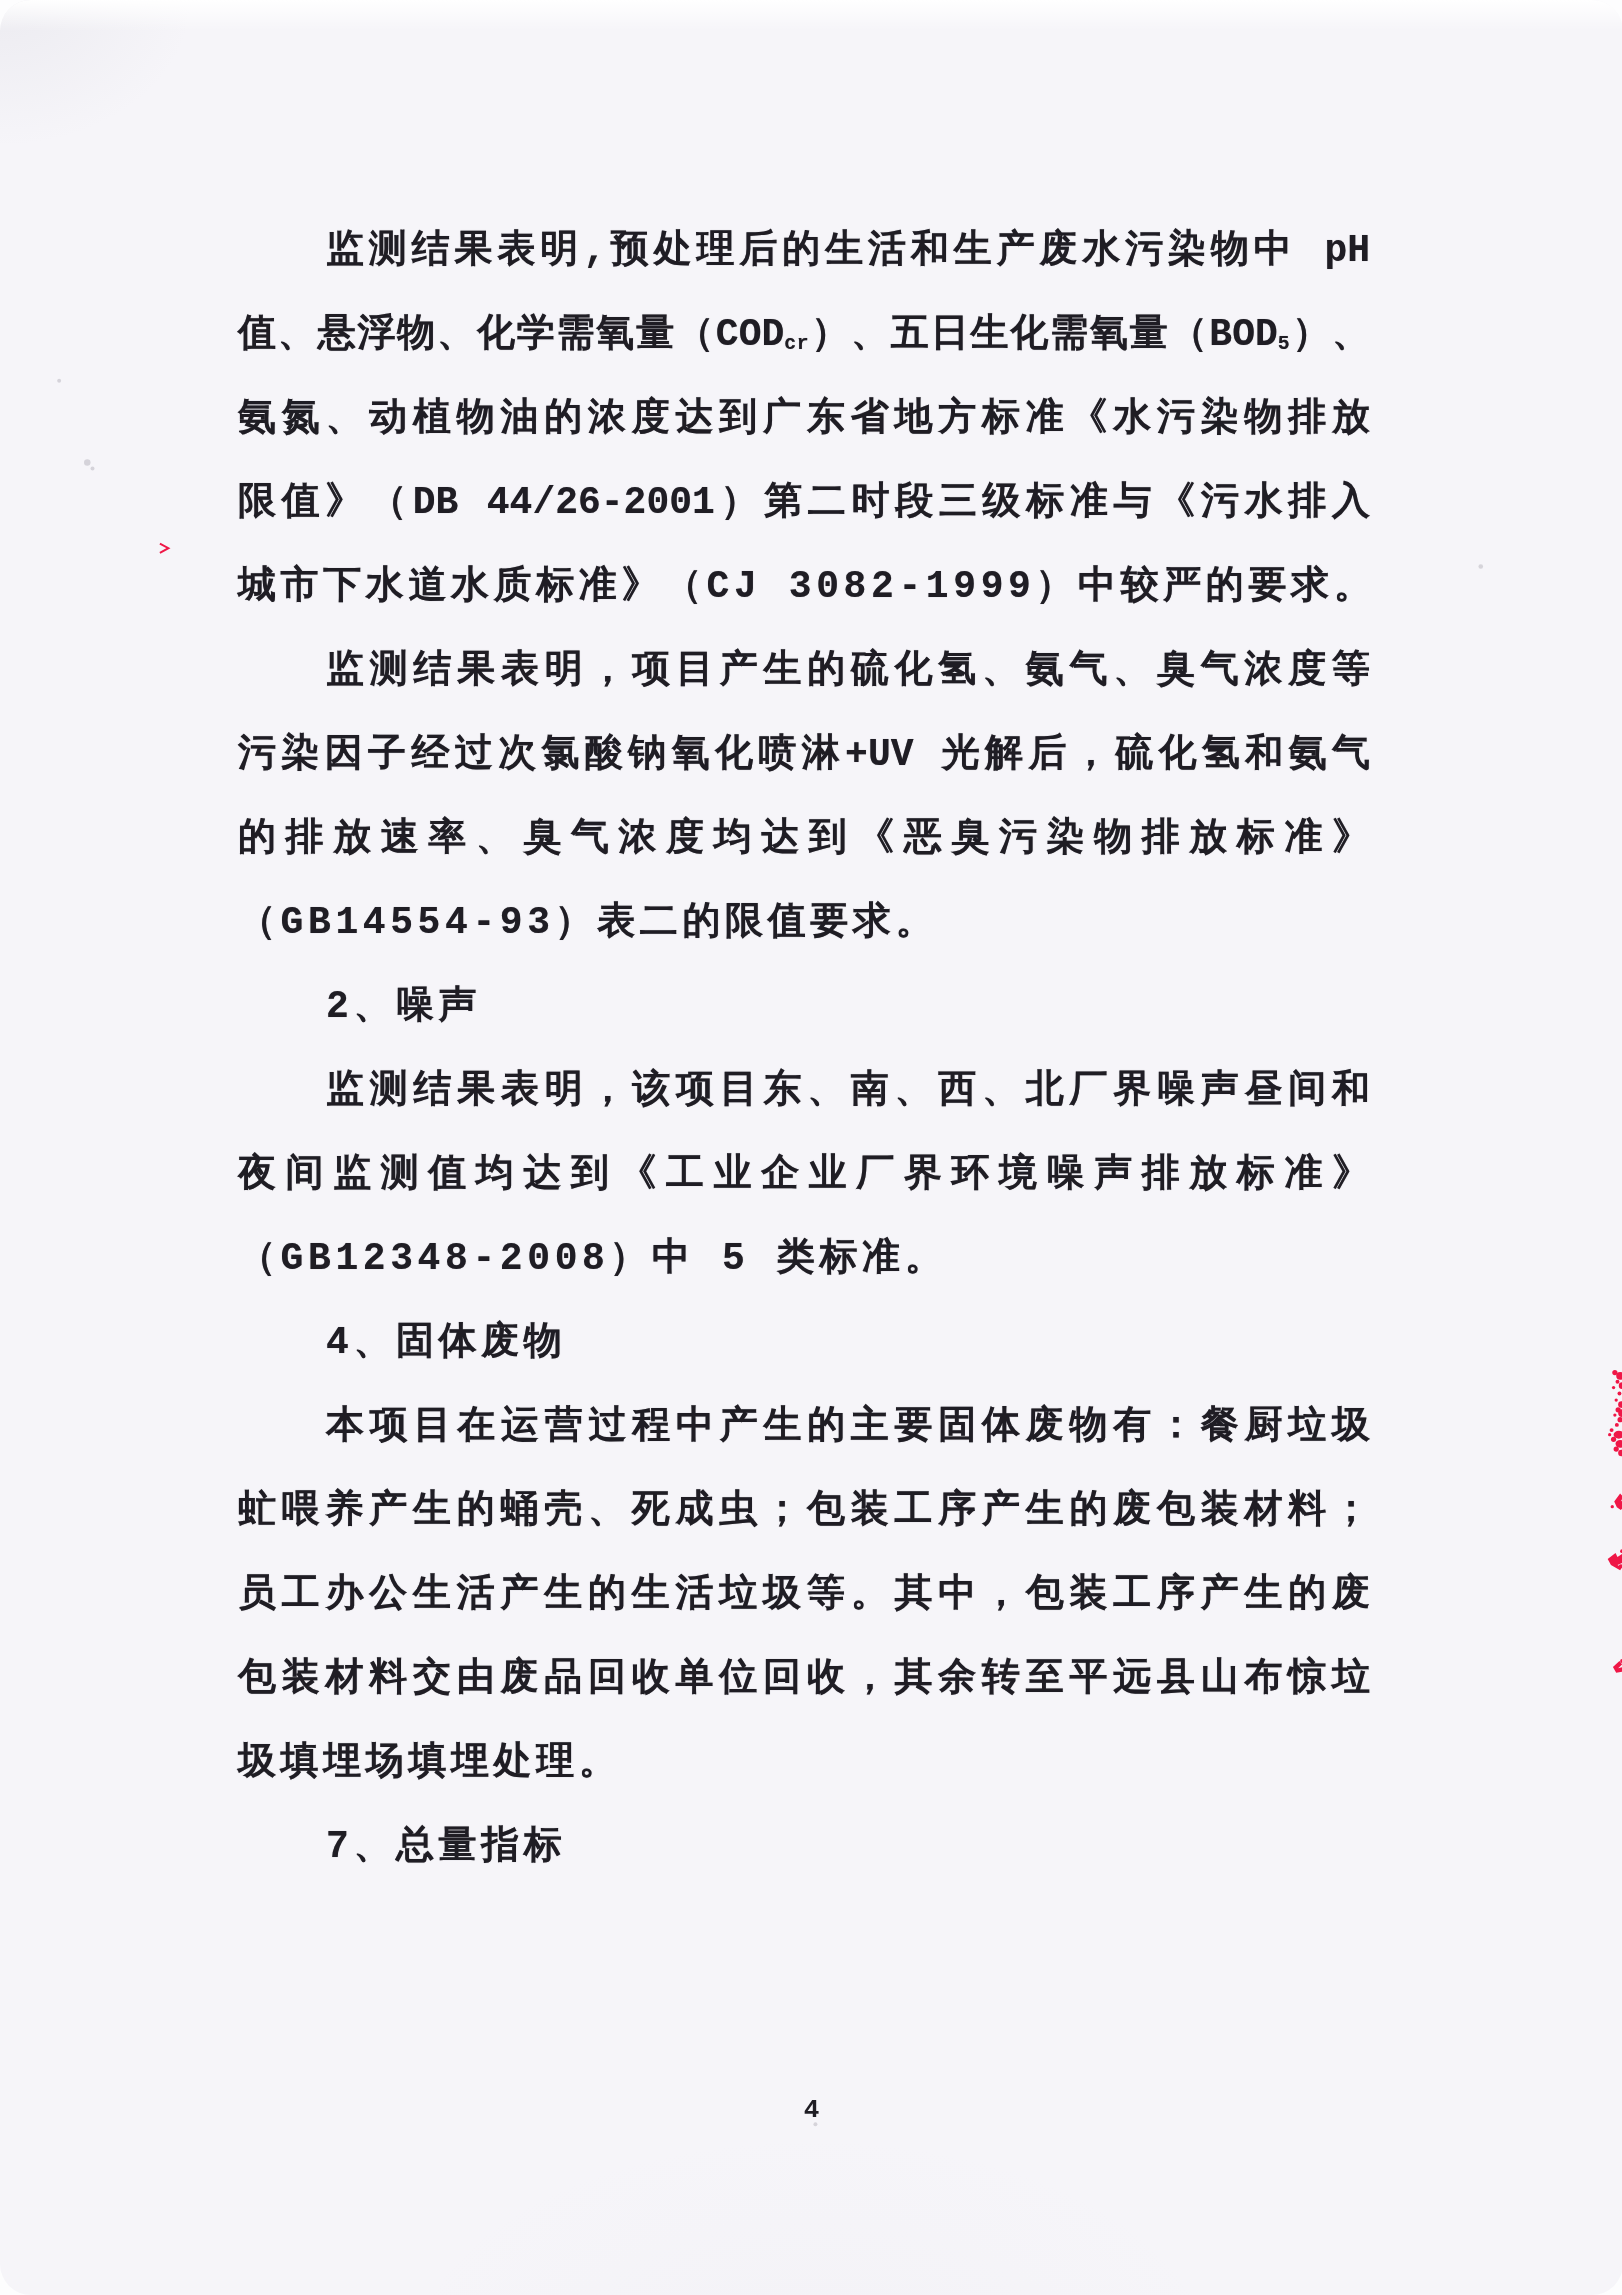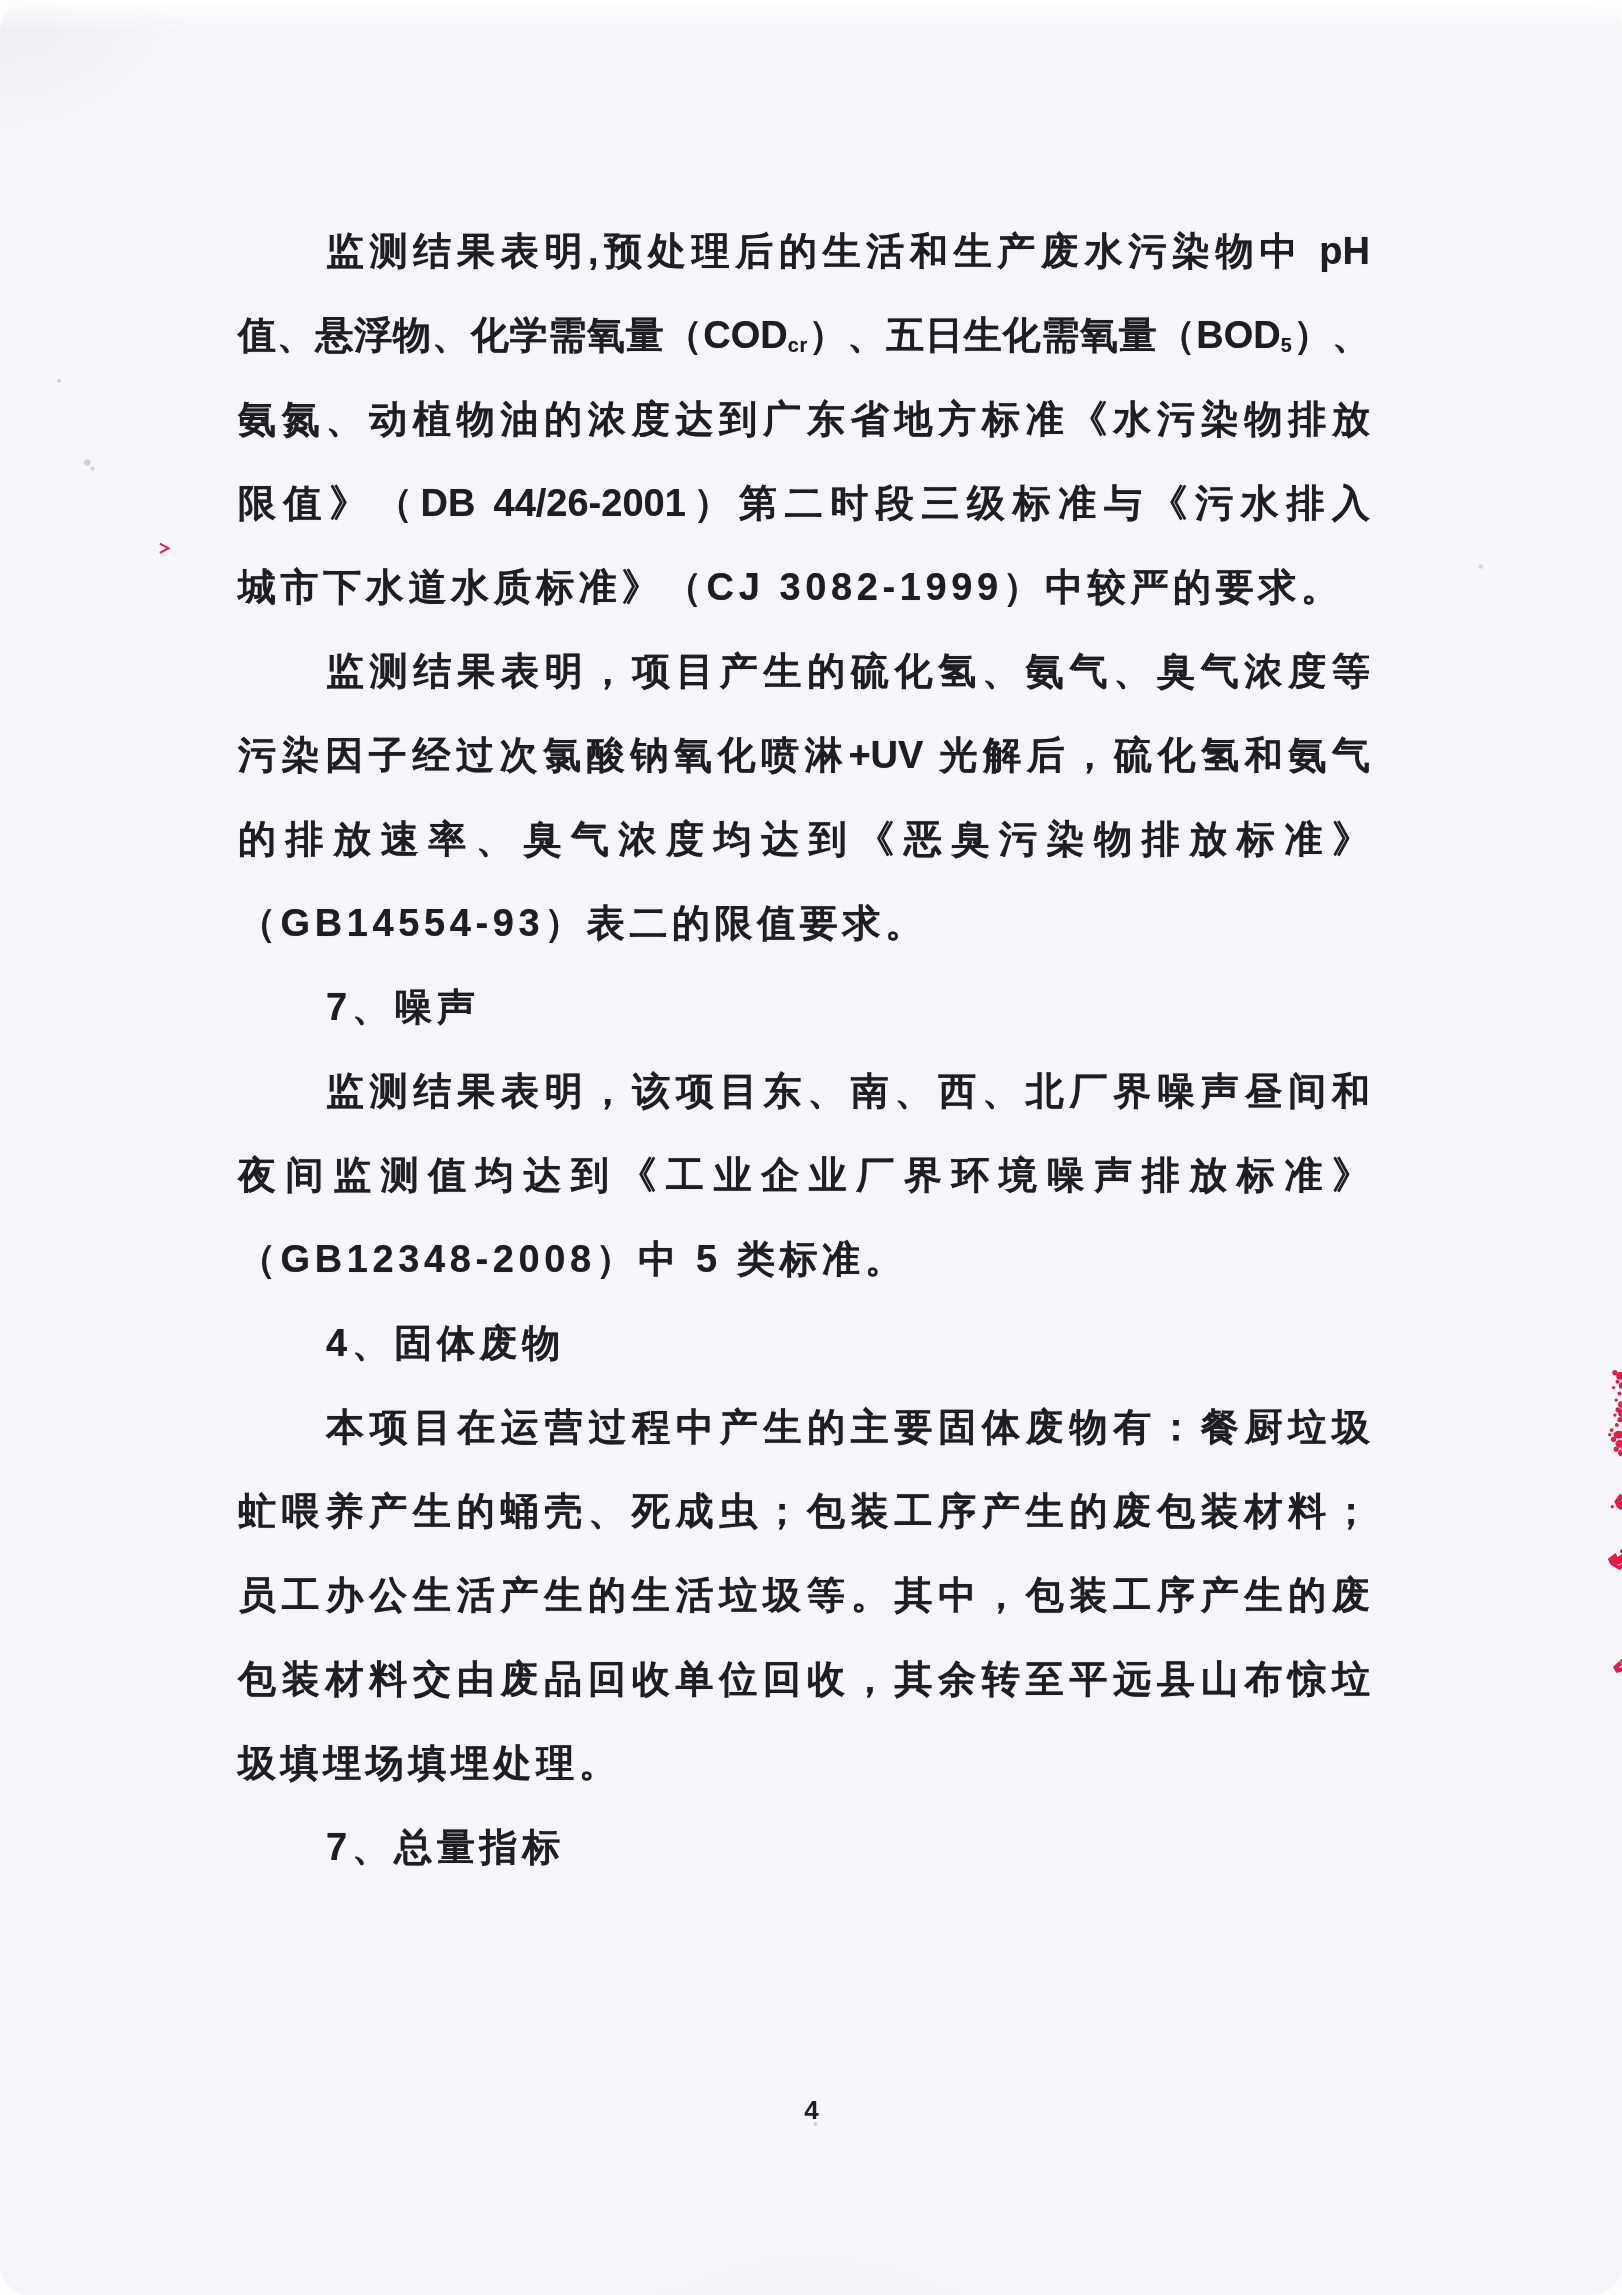--- a/index.html
+++ b/index.html
@@ -1,21 +1,21 @@
 <!DOCTYPE html>
 <html style="--paper: #f6f5f9; --ink: #1f1d24; --red: #ef1747; --speck: #b5b3bc;font-size:10.5px"><head>
 <meta charset="utf-8">
 <style>
   html,body{margin:0;padding:0;background:#fdfdfe;}
   .page{
     position:relative;
     width:1623px;height:2295px;
     background:var(--paper,#f6f5f9);
     overflow:hidden;
-    font-family:Liberation Sans, sans-serif;
+    font-family:Liberation Mono, monospace;
     color:var(--ink,#1f1d24);
     border-radius:31px;
   }
   
   .page::before{
     content:"";position:absolute;inset:0;pointer-events:none;
     background:
       linear-gradient(#ffffff 0px,rgba(255,255,255,0) 31px),
       radial-gradient(275px 209px at 0px 0px, rgba(175,175,188,.14), rgba(175,175,188,0) 70%),
       radial-gradient(589px 327px at 50% 103%, rgba(200,200,210,.06), rgba(200,200,210,0) 70%);
@@ -65,21 +65,21 @@
   <div class="text-block" id="doc-lines">
       <div class="line j ind"><span>监测结果表明,预处理后的生活和生产废水污染物中 pH</span></div>
       <div class="line j"><span>值、悬浮物、化学需氧量（COD</span><sub>cr</sub><span>）、五日生化需氧量（BOD</span><sub>5</sub><span>）、</span></div>
       <div class="line j"><span>氨氮、动植物油的浓度达到广东省地方标准《水污染物排放</span></div>
       <div class="line j"><span>限值》（DB 44/26-2001）第二时段三级标准与《污水排入</span></div>
       <div class="line"><span>城市下水道水质标准》（CJ 3082-1999）中较严的要求。</span></div>
       <div class="line j ind"><span>监测结果表明，项目产生的硫化氢、氨气、臭气浓度等</span></div>
       <div class="line j"><span>污染因子经过次氯酸钠氧化喷淋+UV 光解后，硫化氢和氨气</span></div>
       <div class="line j"><span>的排放速率、臭气浓度均达到《恶臭污染物排放标准》</span></div>
       <div class="line"><span>（GB14554-93）表二的限值要求。</span></div>
-      <div class="line ind"><span>7、噪声</span></div>
+      <div class="line ind"><span>2、噪声</span></div>
       <div class="line j ind"><span>监测结果表明，该项目东、南、西、北厂界噪声昼间和</span></div>
       <div class="line j"><span>夜间监测值均达到《工业企业厂界环境噪声排放标准》</span></div>
       <div class="line"><span>（GB12348-2008）中 5 类标准。</span></div>
       <div class="line ind"><span>4、固体废物</span></div>
       <div class="line j ind"><span>本项目在运营过程中产生的主要固体废物有：餐厨垃圾</span></div>
       <div class="line j"><span>虻喂养产生的蛹壳、死成虫；包装工序产生的废包装材料；</span></div>
       <div class="line j"><span>员工办公生活产生的生活垃圾等。其中，包装工序产生的废</span></div>
       <div class="line j"><span>包装材料交由废品回收单位回收，其余转至平远县山布惊垃</span></div>
       <div class="line"><span>圾填埋场填埋处理。</span></div>
       <div class="line ind"><span>7、总量指标</span></div>

